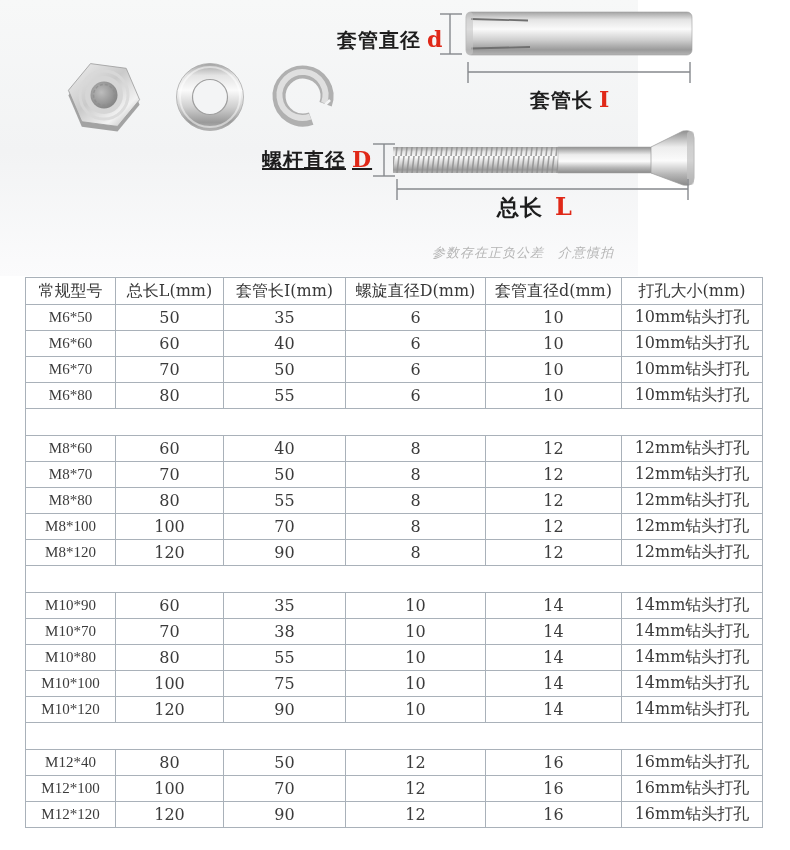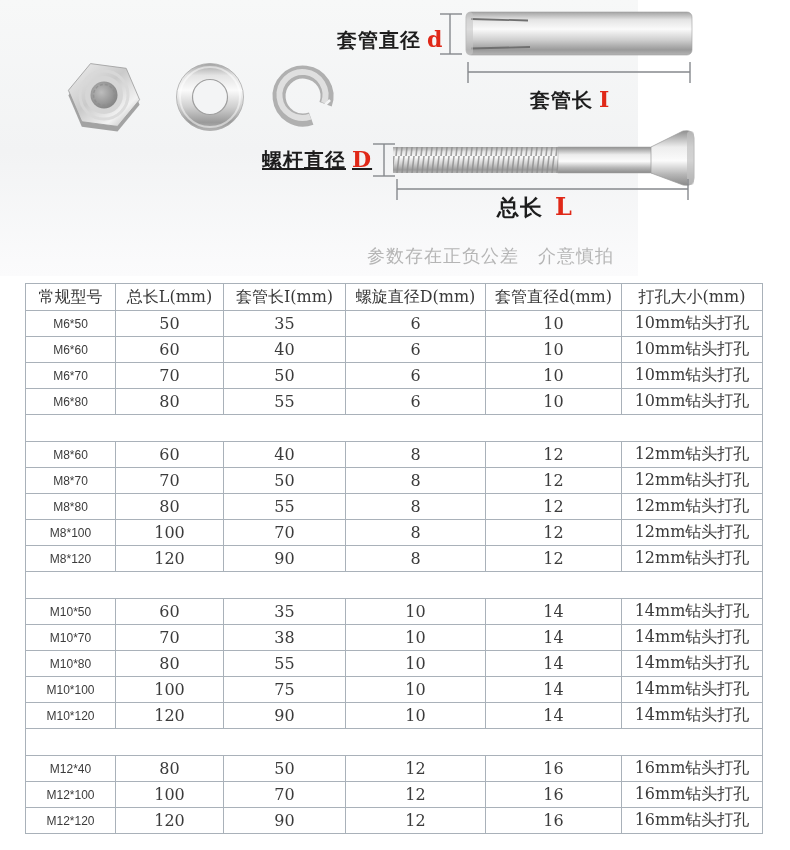--- a/index.html
+++ b/index.html
@@ -8,32 +8,32 @@
 
   
   .hero { position:relative; width:638px; height:276px;
           background:linear-gradient(180deg,#f7f8f8 0%,#f2f3f4 55%,#fbfbfc 100%); }
   .hero svg { position:absolute; left:0; top:0; }
 
   .dim-label { position:absolute; font-weight:bold; color:#1d1d1d;
                font-size:20px; letter-spacing:1px; white-space:nowrap; }
   .dim-label .letter { font-family:"DejaVu Serif", serif; font-weight:bold;
                        margin-left:6px; font-size:22px; }
-  .note { position:absolute; right:24px; top:244px; font-size:18px;
-          color:#b5b5b5; letter-spacing:1px; }
+  .note { position:absolute; right:24px; top:244px; font-size:13px;
+          color:#b5b5b5; letter-spacing:1px;font-style:italic; }
 
   
-  .spec-wrap { position:absolute; left:25px; top:283px; }
+  .spec-wrap { position:absolute; left:25px; top:277px; }
   table.spec { border-collapse:collapse; table-layout:fixed; width:737px;
                font-family:"DejaVu Serif", serif; color:#3b3b3b; }
   table.spec th, table.spec td { border:1px solid #a9b1b9; text-align:center;
                padding:0; height:26px; font-size:16px; font-weight:normal;
                overflow:hidden; white-space:nowrap; }
   table.spec th { height:27px; font-size:16px; color:#383838; }
-  table.spec td.model { font-family:Liberation Sans, sans-serif; font-size:12px; }
+  table.spec td.model { font-family:Liberation Serif, serif; font-size:15px; }
   table.spec tr.spacer td { height:27px; border-left:1px solid #a9b1b9;
                border-right:1px solid #a9b1b9; }
 </style>
 </head>
 <body>
 
 <div class="hero">
 
   <svg width="790" height="276" viewBox="0 0 790 276">
     <defs>
@@ -237,21 +237,21 @@
           <td>120</td>
           <td>90</td>
           <td>8</td>
           <td>12</td>
           <td>12mm钻头打孔</td>
         </tr>
         <tr class="spacer">
           <td colspan="6"></td>
         </tr>
         <tr>
-          <td class="model">M10*50</td>
+          <td class="model">M10*90</td>
           <td>60</td>
           <td>35</td>
           <td>10</td>
           <td>14</td>
           <td>14mm钻头打孔</td>
         </tr>
         <tr>
           <td class="model">M10*70</td>
           <td>70</td>
           <td>38</td>

